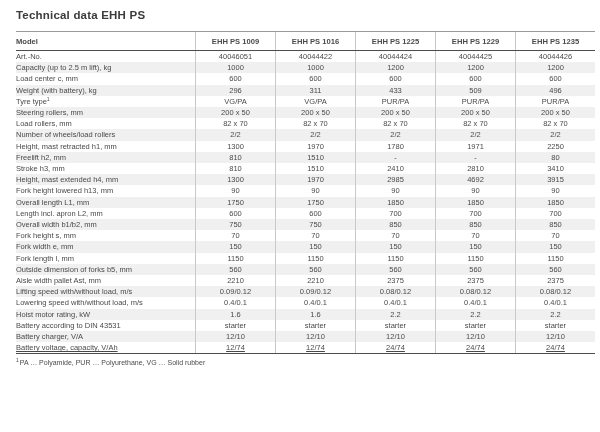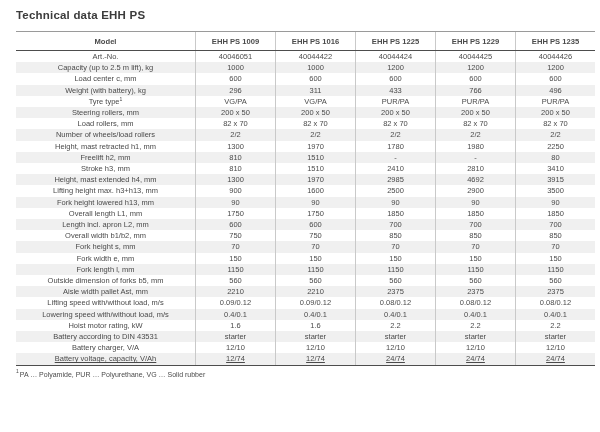--- a/index.html
+++ b/index.html
@@ -36,21 +36,21 @@
     font-weight: bold;
     height: 18px;
     padding: 0;
     border-top: 1px solid var(--top-border, #9a9a9a);
     border-bottom: 1px solid var(--dark-border, #4d4d4d);
     vertical-align: middle;
     white-space: nowrap;
   }
   th.label-col, td.label-col {
     width: 179px;
-    text-align: center;
+    text-align: left;
     padding-left: 1px;
   }
   th.value, td.value {
     width: 79px;
     text-align: center;
     border-left: 1px solid var(--divider, #c9c9c9);
   }
   table.spec-table tbody td {
     font-size: 7.5px;
     height: 11.2px;
@@ -118,21 +118,21 @@
           <td class="value">600</td>
           <td class="value">600</td>
           <td class="value">600</td>
           <td class="value">600</td>
         </tr>
         <tr>
           <td class="label-col">Weight (with battery), kg</td>
           <td class="value">296</td>
           <td class="value">311</td>
           <td class="value">433</td>
-          <td class="value">766</td>
+          <td class="value">509</td>
           <td class="value">496</td>
         </tr>
         <tr>
           <td class="label-col">Tyre type<sup>1</sup></td>
           <td class="value">VG/PA</td>
           <td class="value">VG/PA</td>
           <td class="value">PUR/PA</td>
           <td class="value">PUR/PA</td>
           <td class="value">PUR/PA</td>
         </tr>
@@ -158,21 +158,21 @@
           <td class="value">2/2</td>
           <td class="value">2/2</td>
           <td class="value">2/2</td>
           <td class="value">2/2</td>
         </tr>
         <tr>
           <td class="label-col">Height, mast retracted h1, mm</td>
           <td class="value">1300</td>
           <td class="value">1970</td>
           <td class="value">1780</td>
-          <td class="value">1980</td>
+          <td class="value">1971</td>
           <td class="value">2250</td>
         </tr>
         <tr>
           <td class="label-col">Freelift h2, mm</td>
           <td class="value">810</td>
           <td class="value">1510</td>
           <td class="value">-</td>
           <td class="value">-</td>
           <td class="value">80</td>
         </tr>
@@ -184,28 +184,20 @@
           <td class="value">2810</td>
           <td class="value">3410</td>
         </tr>
         <tr>
           <td class="label-col">Height, mast extended h4, mm</td>
           <td class="value">1300</td>
           <td class="value">1970</td>
           <td class="value">2985</td>
           <td class="value">4692</td>
           <td class="value">3915</td>
-        </tr>
-        <tr>
-          <td class="label-col">Lifting height max. h3+h13, mm</td>
-          <td class="value">900</td>
-          <td class="value">1600</td>
-          <td class="value">2500</td>
-          <td class="value">2900</td>
-          <td class="value">3500</td>
         </tr>
         <tr>
           <td class="label-col">Fork height lowered h13, mm</td>
           <td class="value">90</td>
           <td class="value">90</td>
           <td class="value">90</td>
           <td class="value">90</td>
           <td class="value">90</td>
         </tr>
         <tr>

